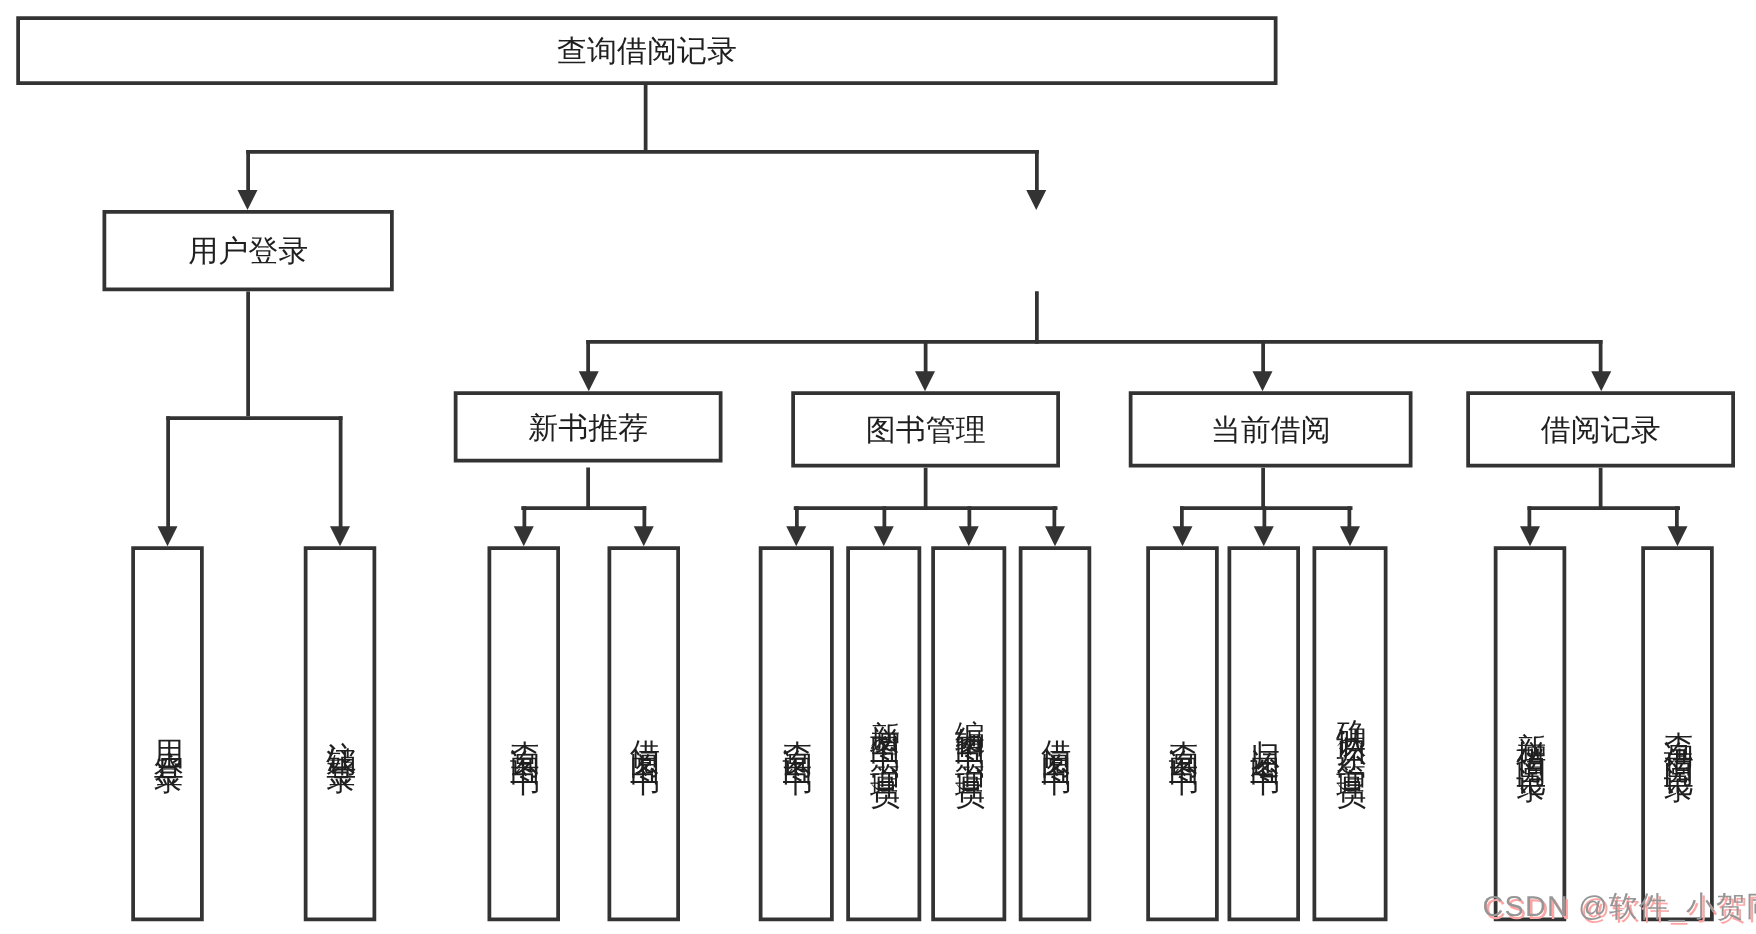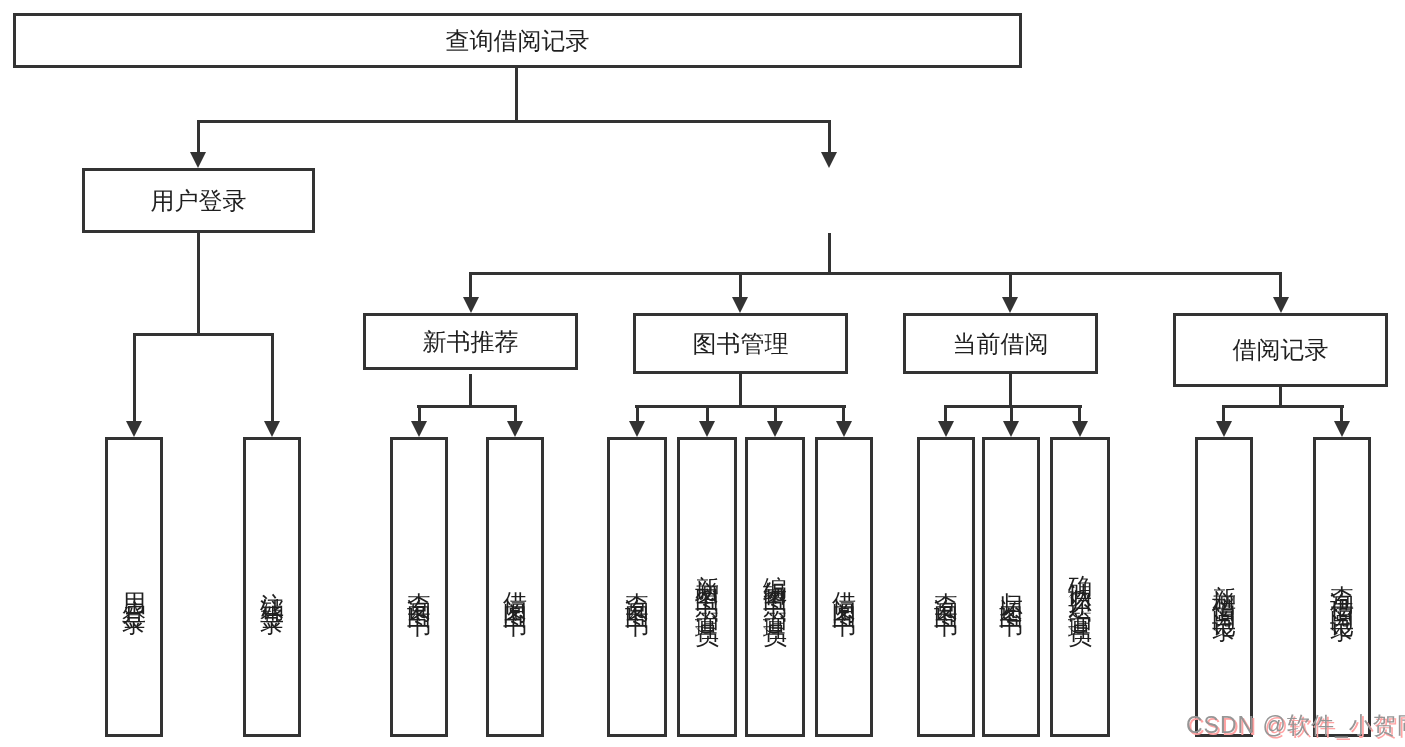--- a/index.html
+++ b/index.html
@@ -100,24 +100,24 @@
   <div class="box" style="left:82px;top:168px;width:233px;height:65px">
     <span class="lbl">用户登录</span>
   </div>
 
   <div class="box" style="left:363px;top:313px;width:215px;height:57px">
     <span class="lbl">新书推荐</span>
   </div>
   <div class="box" style="left:633px;top:313px;width:215px;height:61px">
     <span class="lbl">图书管理</span>
   </div>
-  <div class="box" style="left:903px;top:313px;width:195px;height:61px">
+  <div class="box" style="left:903px;top:313px;width:227px;height:61px">
     <span class="lbl">当前借阅</span>
   </div>
-  <div class="box" style="left:1173px;top:313px;width:215px;height:74px">
+  <div class="box" style="left:1173px;top:313px;width:215px;height:61px">
     <span class="lbl">借阅记录</span>
   </div>
 
   <div class="box" style="left:105px;top:437px;width:58px;height:300px">
     <span class="vlbl">用户登录</span>
   </div>
   <div class="box" style="left:243px;top:437px;width:58px;height:300px">
     <span class="vlbl">注销登录</span>
   </div>
 

